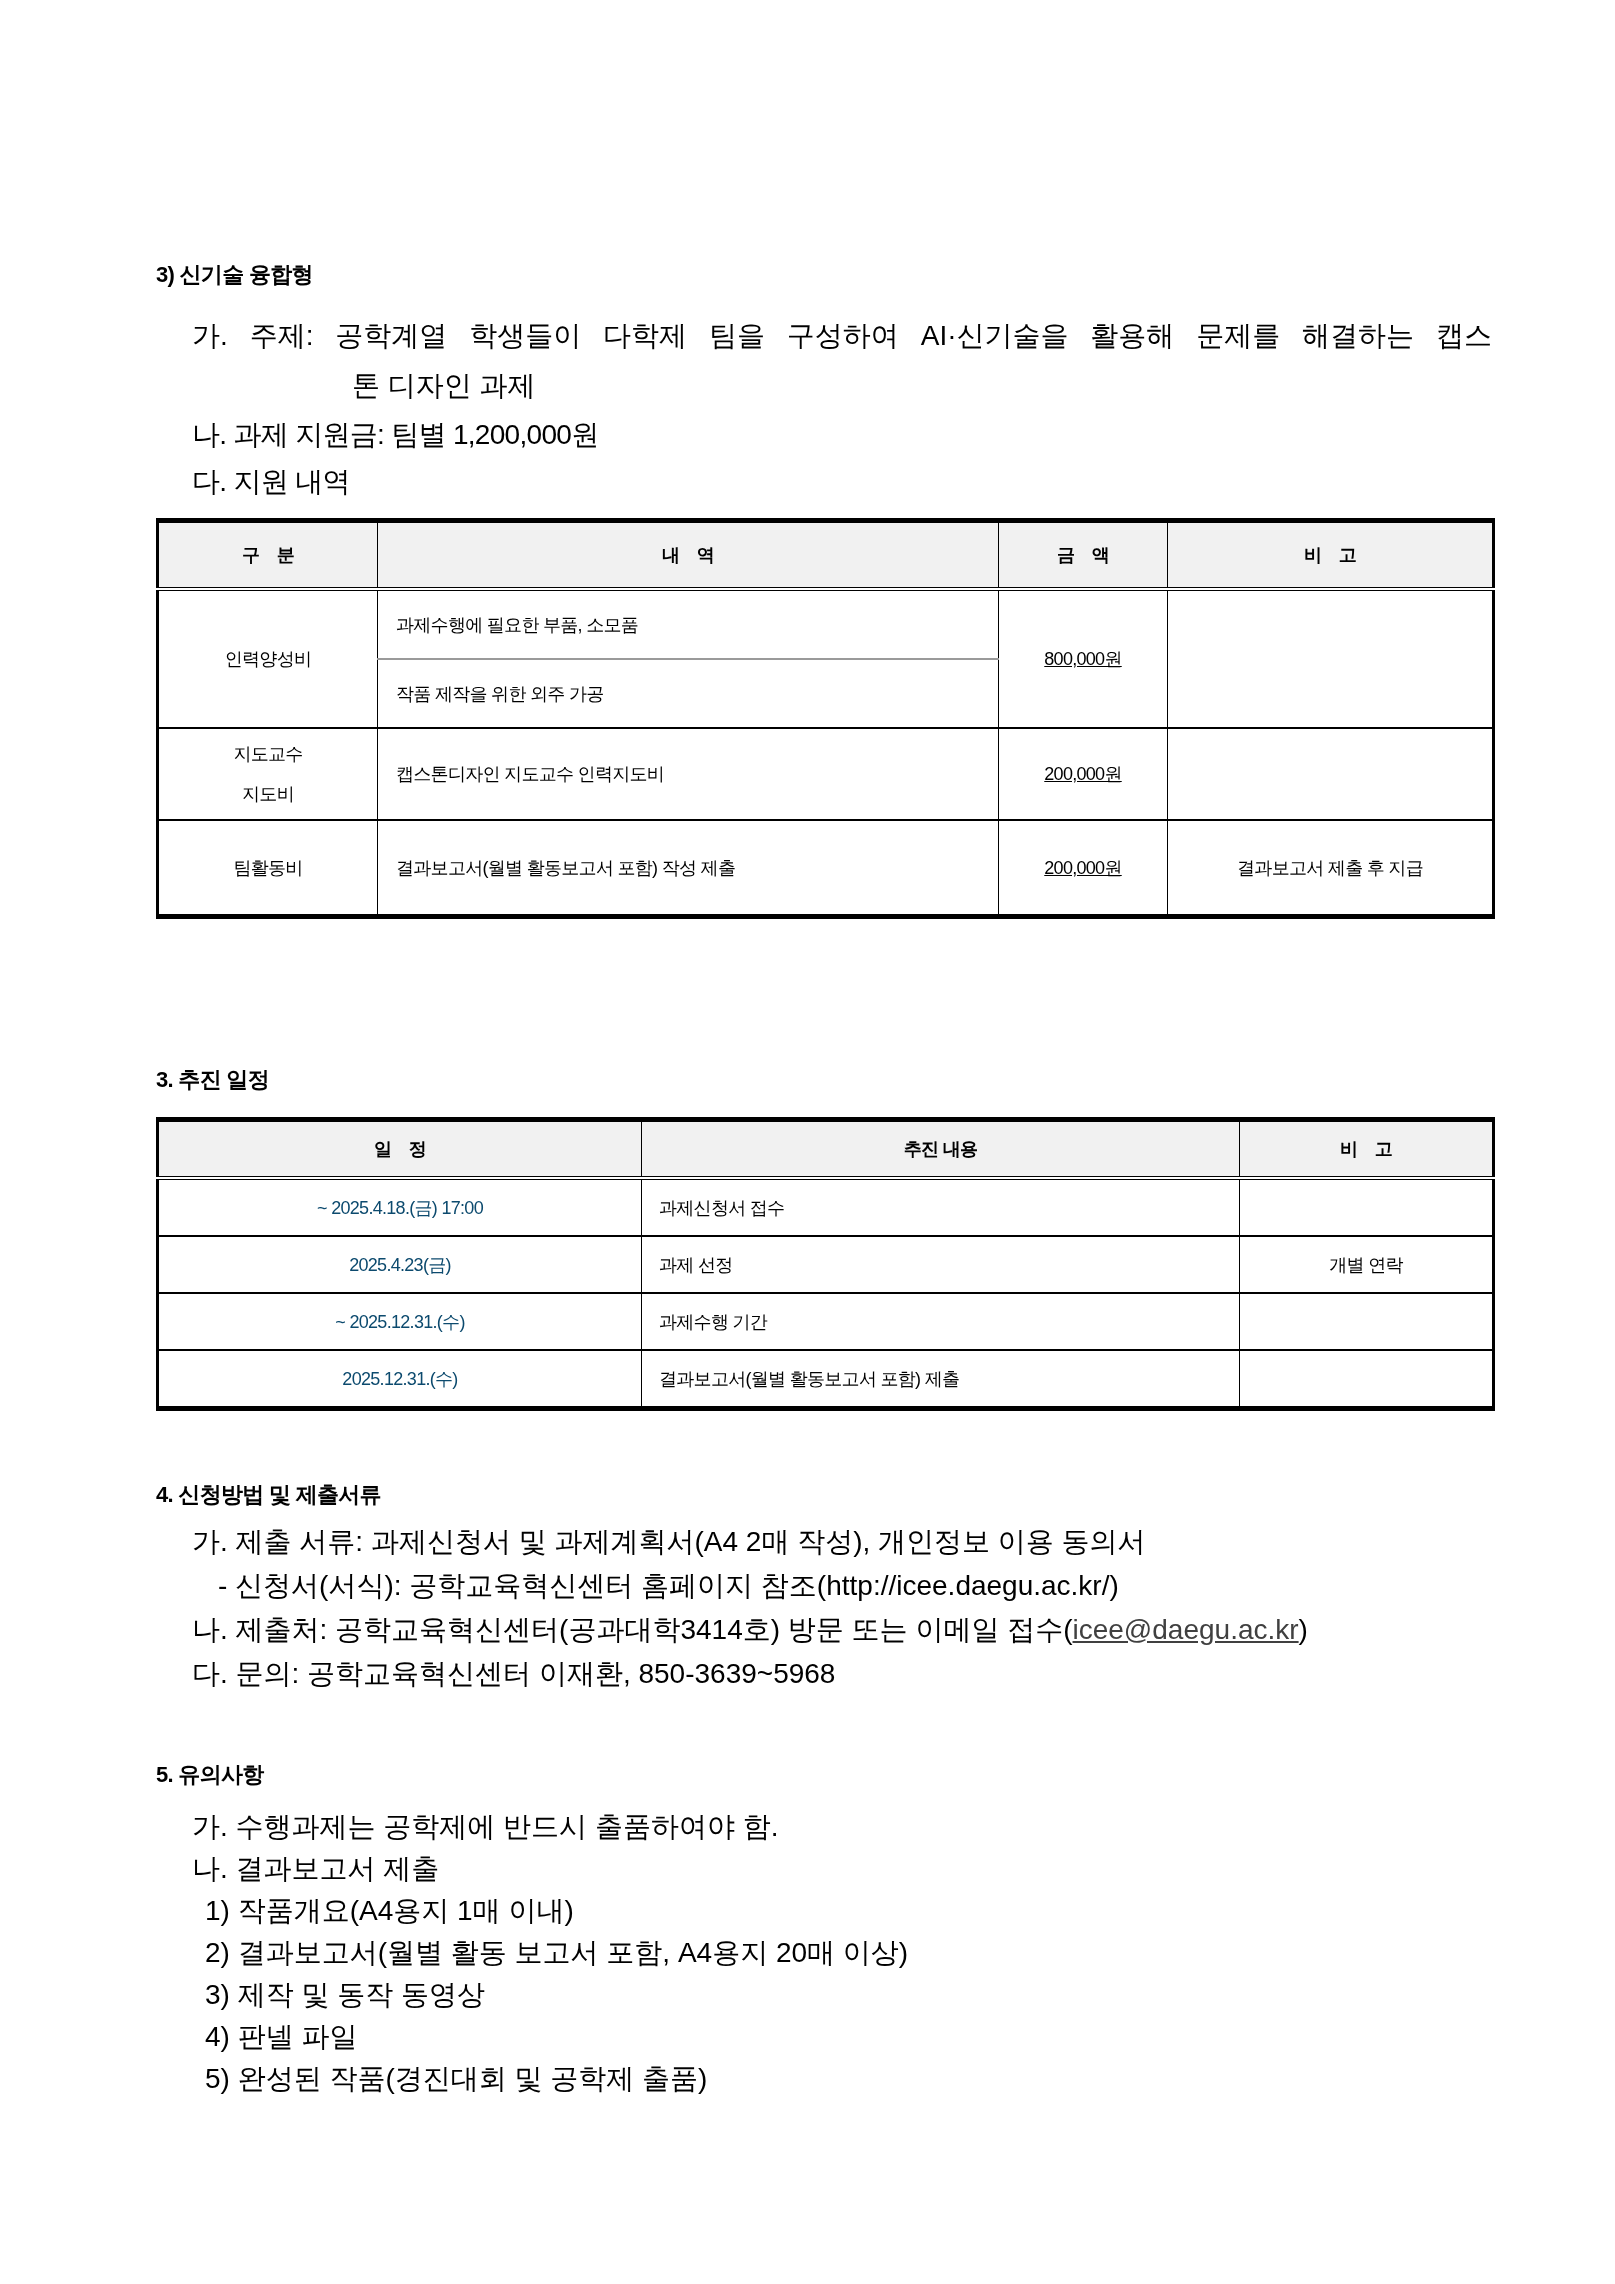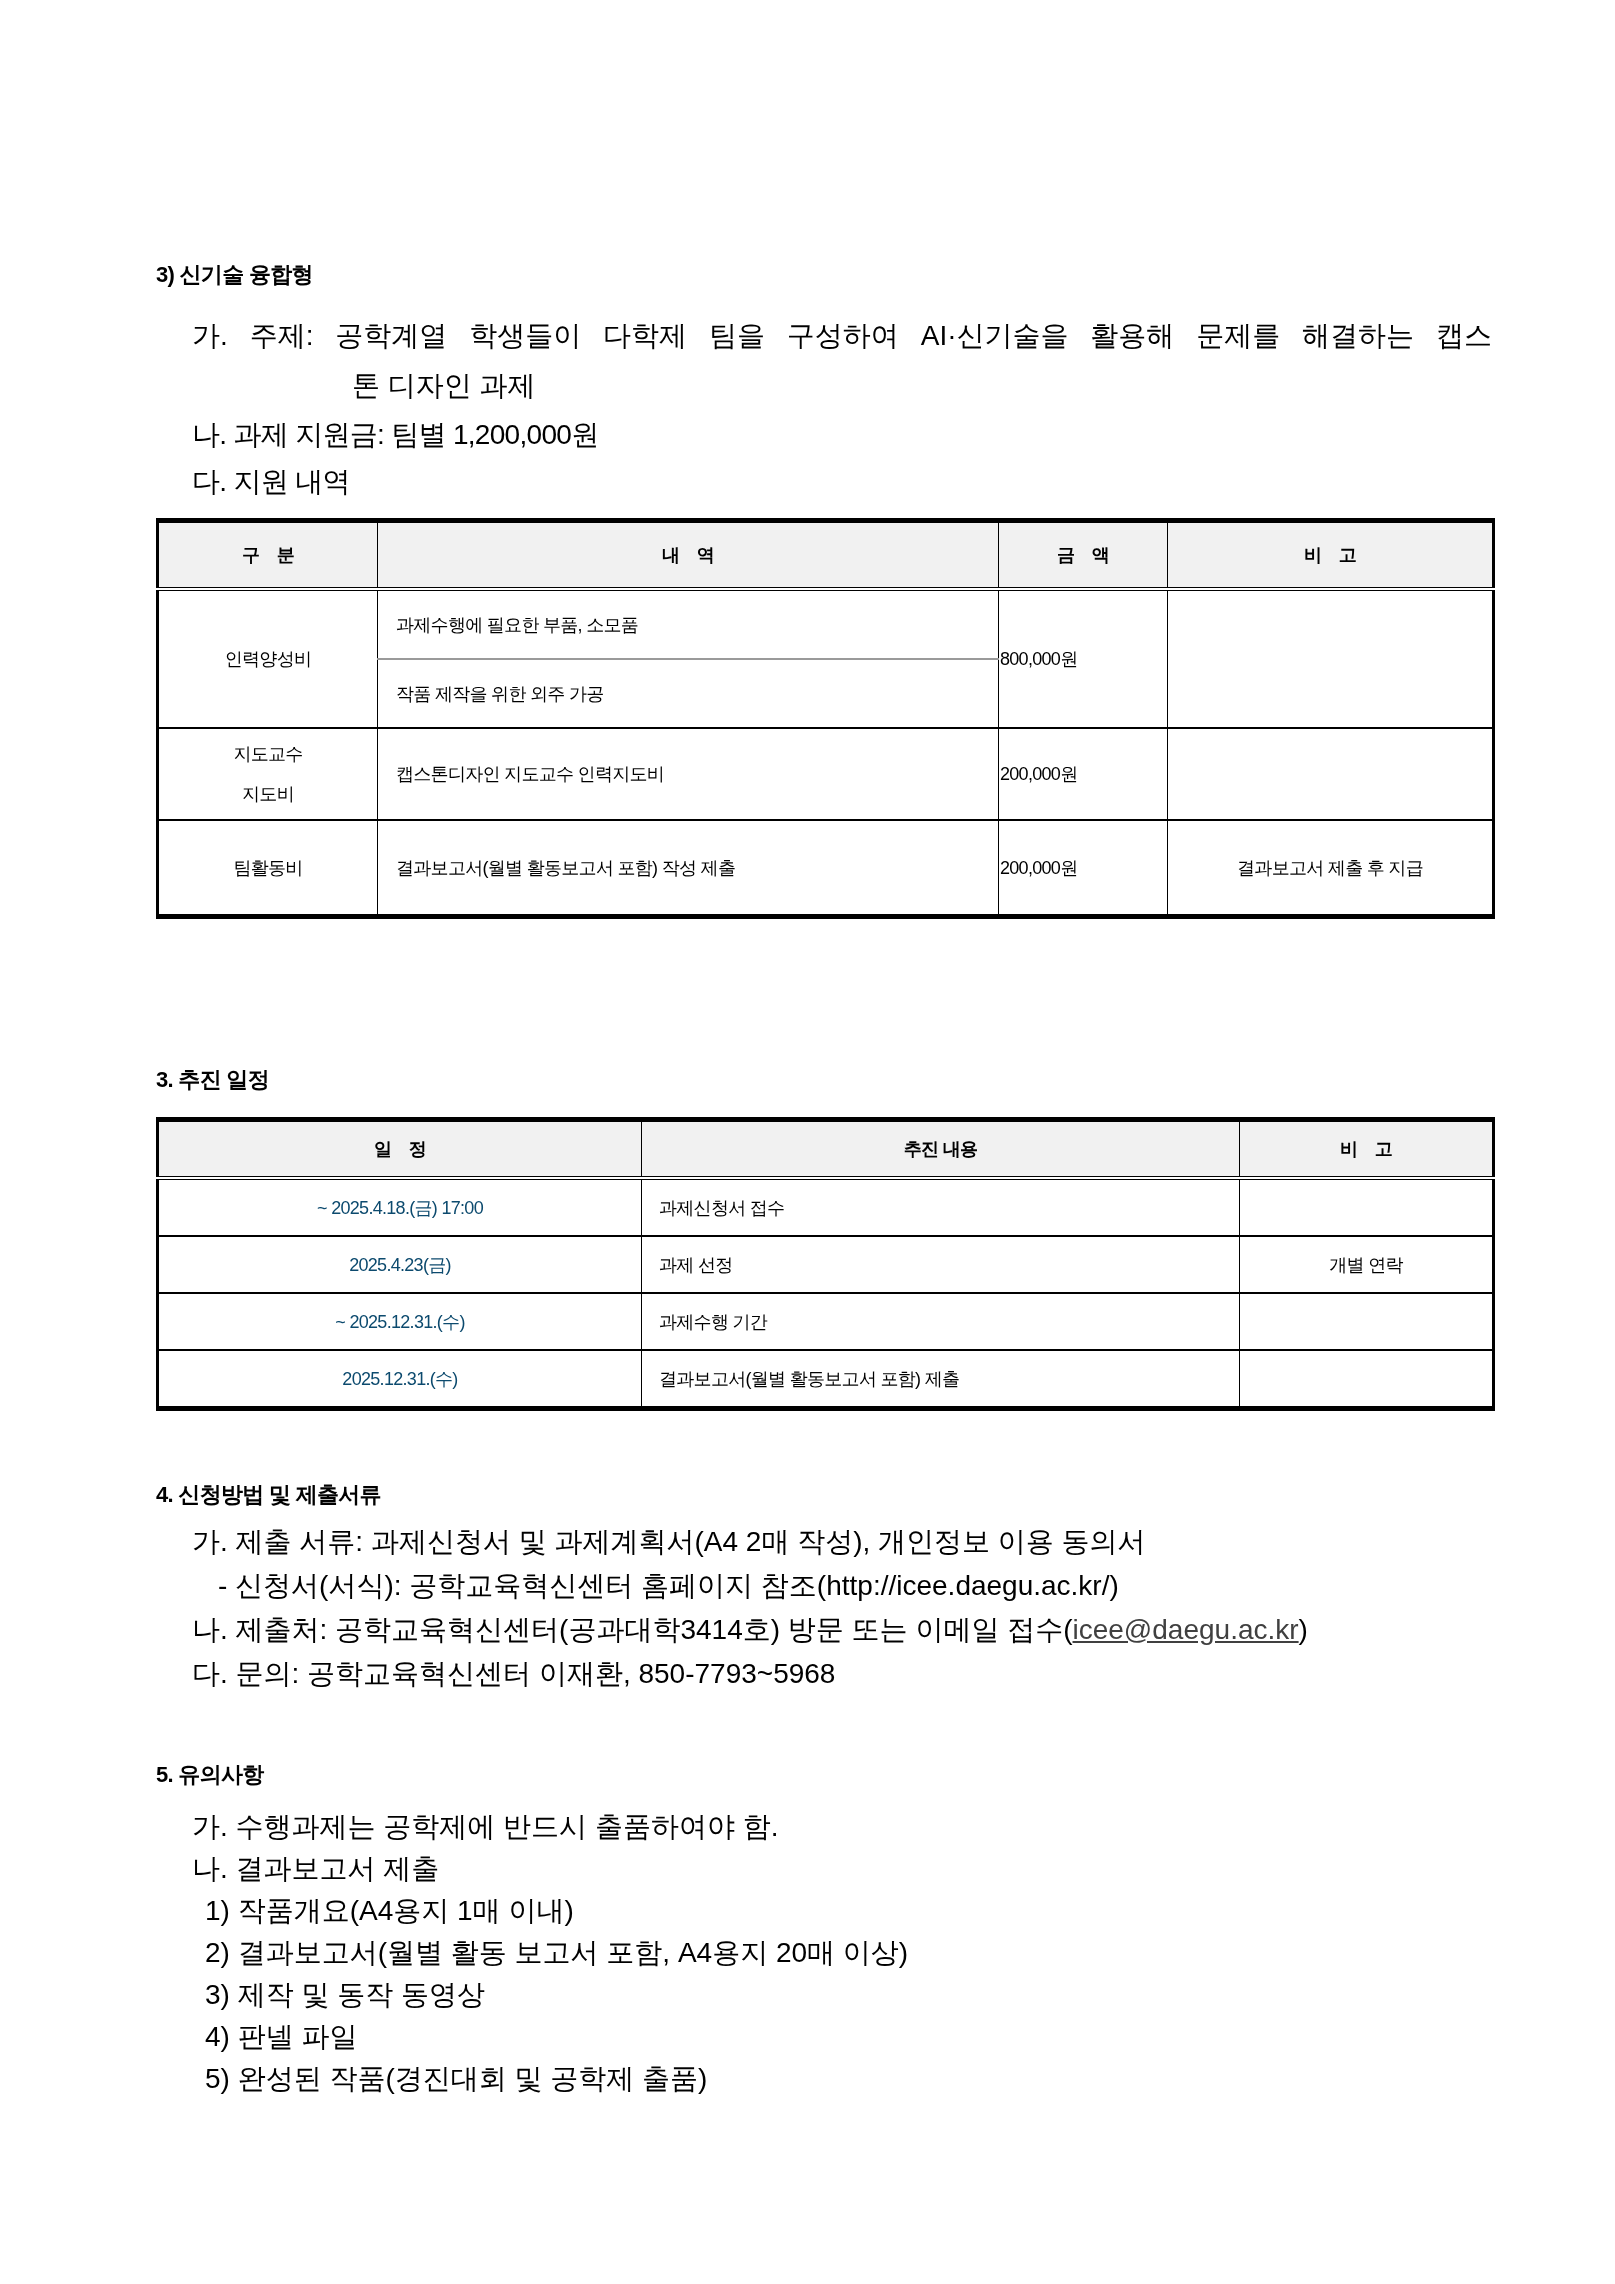--- a/index.html
+++ b/index.html
@@ -58,21 +58,21 @@
   .tbl th {
     background: #f1f1f1;
     font-weight: 700;
     border-bottom: 4.6px double #000;
     text-align: center;
   }
   .tbl-support { margin-top: 13px; }
   .tbl-sched   { margin-top: 18px; }
 
   .tbl td.cat  { text-align: center; }
-  .tbl td.amt  { text-align: left; }
+  .tbl td.amt  { text-align: center; text-decoration: underline; }
   .tbl td.note { text-align: center; }
   .tbl td.detail { text-align: left; padding-left: 18px; }
 
   .tbl-support tr.head th { height: 62px; }
   .tbl-support tr.sub-a td { height: 65px; }
   .tbl-support tr.r-advisor td { height: 88px; }
   .tbl-support tr.r-team td { height: 91px; }
   .tbl-support tr.sep td { border-top: 2px solid #000; }
   .tbl-support td.sub-top { border-bottom: 2px solid #9a9a9a; }
   .tbl-support td.cat .cat-line { line-height: 40px; }
@@ -175,21 +175,21 @@
         <td class="content">결과보고서(월별 활동보고서 포함) 제출</td>
         <td class="note"></td>
       </tr>
     </tbody>
   </table>
 
   <div class="heading h-apply">4. 신청방법 및 제출서류</div>
   <div class="app-line indent-ga">가. 제출 서류: 과제신청서 및 과제계획서(A4 2매 작성), 개인정보 이용 동의서</div>
   <div class="app-line indent-dash">- 신청서(서식): 공학교육혁신센터 홈페이지 참조(http://icee.daegu.ac.kr/)</div>
   <div class="app-line indent-ga"><span>나. 제출처: 공학교육혁신센터(공과대학3414호) 방문 또는 이메일 접수(</span><a class="email-link">icee@daegu.ac.kr</a><span>)</span></div>
-  <div class="app-line indent-ga">다. 문의: 공학교육혁신센터 이재환, 850-7793~5968</div>
+  <div class="app-line indent-ga">다. 문의: 공학교육혁신센터 이재환, 850-3639~5968</div>
 
   <div class="heading h-notes">5. 유의사항</div>
   <div class="note-line indent-ga">가. 수행과제는 공학제에 반드시 출품하여야 함.</div>
   <div class="note-line indent-ga">나. 결과보고서 제출</div>
   <div class="note-line indent-num">1) 작품개요(A4용지 1매 이내)</div>
   <div class="note-line indent-num">2) 결과보고서(월별 활동 보고서 포함, A4용지 20매 이상)</div>
   <div class="note-line indent-num">3) 제작 및 동작 동영상</div>
   <div class="note-line indent-num">4) 판넬 파일</div>
   <div class="note-line indent-num">5) 완성된 작품(경진대회 및 공학제 출품)</div>
 

